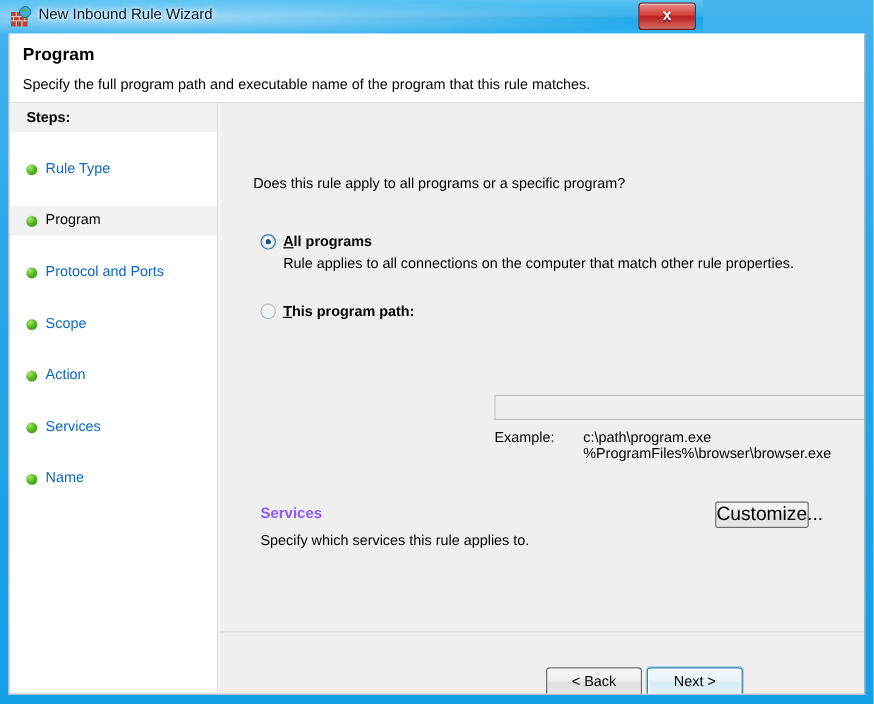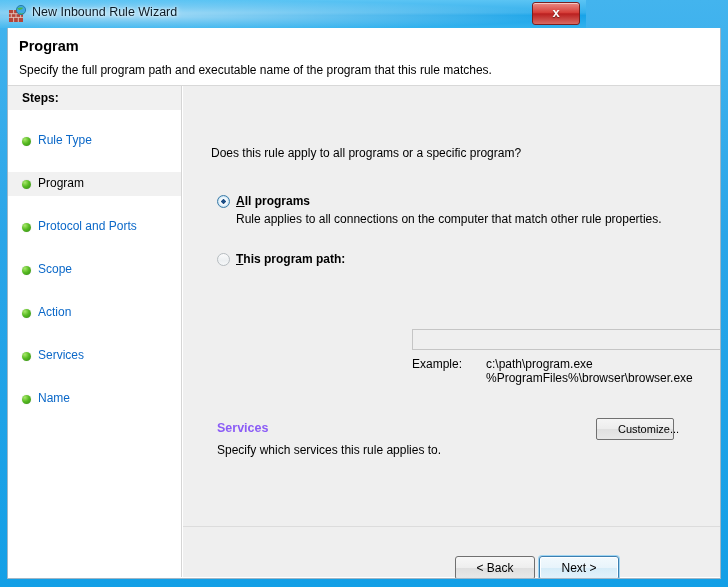--- a/index.html
+++ b/index.html
@@ -280,25 +280,24 @@
   .customize-btn {
     position: absolute;
     left: 413px; top: 332px;
     width: 78px; height: 22px;
     box-sizing: border-box;
     border: 1px solid #707070;
     border-radius: 2px;
     background: linear-gradient(180deg,#f5f5f5 0%,#ededed 48%,#e0e0e0 52%,#e8e8e8 100%);
     color: #000000;
     font-family: "Liberation Sans", sans-serif;
-    font-size: 11px;
+    font-size: 16px;
     text-align: left;
     line-height: 20px;
     cursor: pointer;
-    padding-left: 21px;
   }
 
   .learn-link {
     position: absolute;
     left: 34px; top: 473px;
     font-size: 12px;
     color: #0b68c8;
     text-decoration: underline;
     cursor: pointer;
     white-space: nowrap;

